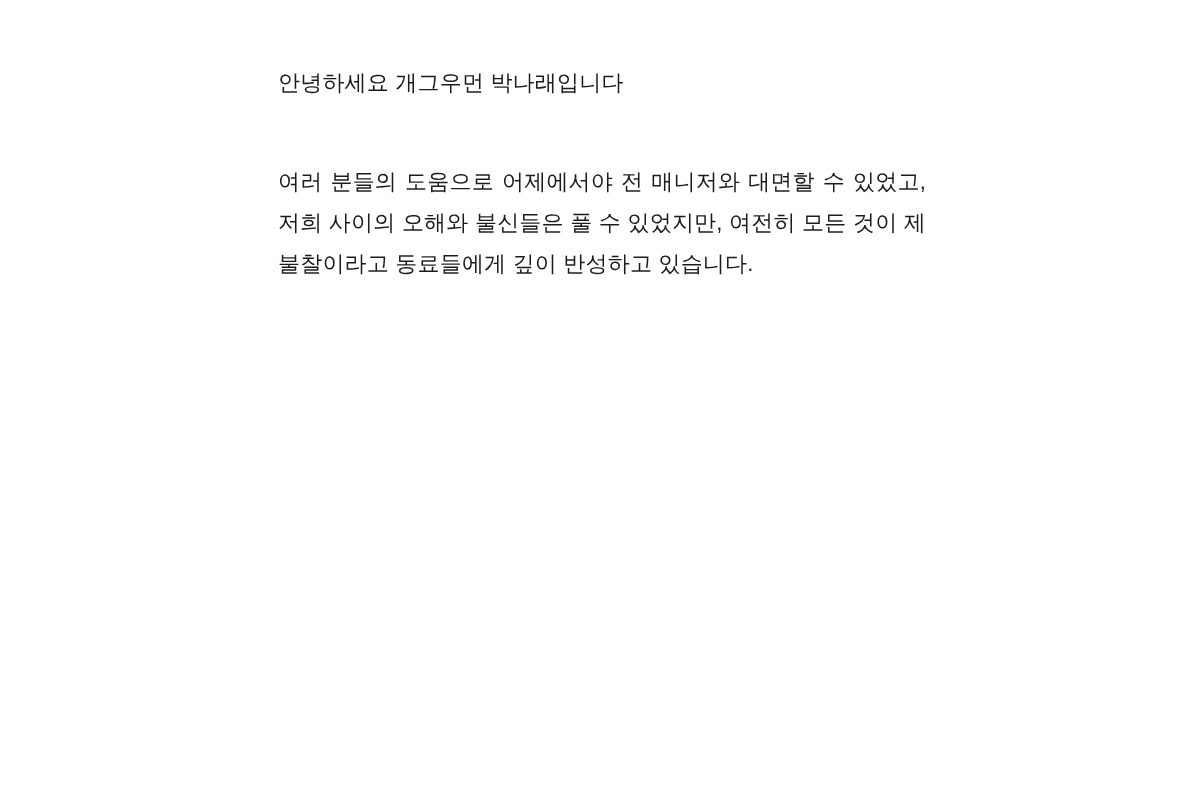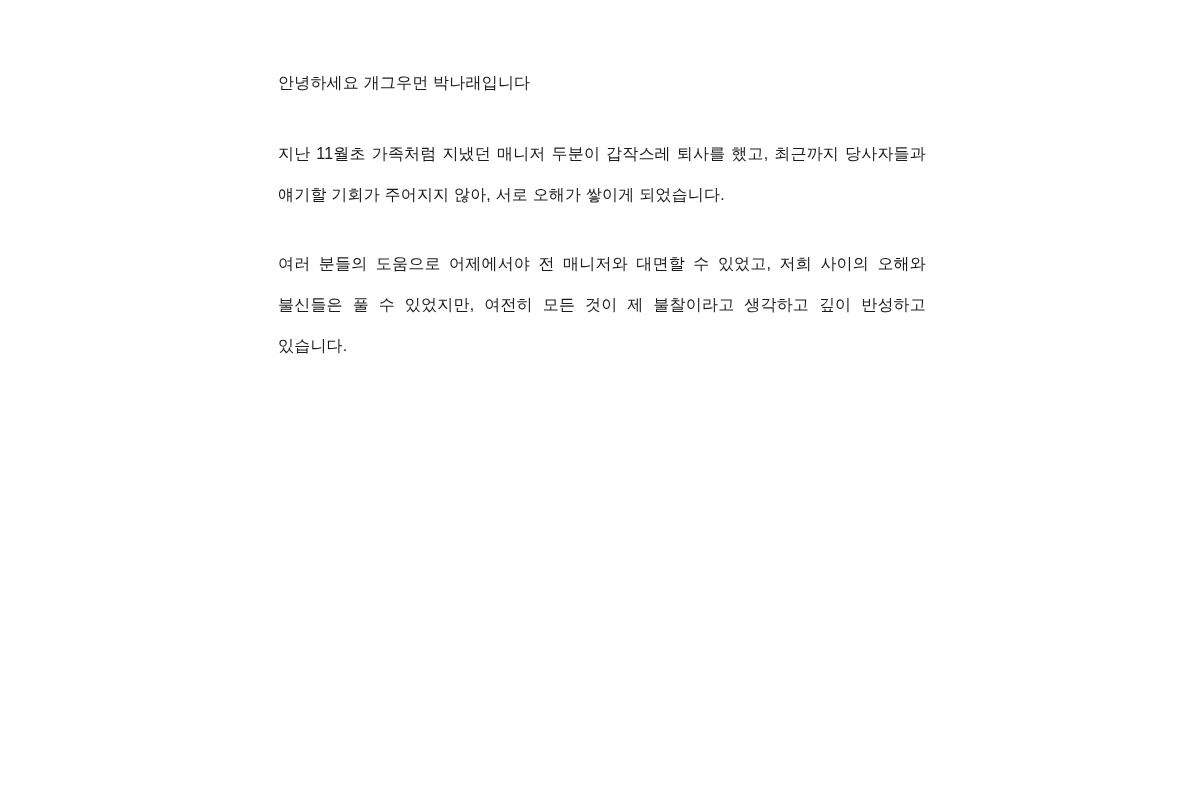--- a/index.html
+++ b/index.html
@@ -21,21 +21,21 @@
     background: #ffffff;
   }
   .statement {
     position: absolute;
     left: 278px;
     top: 62px;
     width: 648px;
   }
   .para {
     margin: 0 0 0 0;
-    font-size: 16px;
+    font-size: 22px;
     line-height: 41px;
     letter-spacing: 0.2px;
     text-align: justify;
     text-justify: inter-character;
     color: #1b1b1b;
     font-weight: 400;
     word-break: keep-all;
   }
   .para.greeting {
     text-align: left;
@@ -50,25 +50,24 @@
 </head>
 <body>
 
 <div class="page">
   <div class="statement">
 
     <p class="para greeting">안녕하세요 개그우먼 박나래입니다</p>
 
     <div class="gap"></div>
 
-    <p class="para">지난 11월초 가족처럼 지냈던 매니저 두분이 갑작스레 퇴사를 했고, 최근까지 당사자들과 얘기할 기회가 주어지지 않아, 서로 오해가 쌓이게 되었습니다.</p>
 
     <div class="gap-small"></div>
 
-    <p class="para">여러 분들의 도움으로 어제에서야 전 매니저와 대면할 수 있었고, 저희 사이의 오해와 불신들은 풀 수 있었지만, 여전히 모든 것이 제 불찰이라고 생각하고 깊이 반성하고 있습니다.</p>
+    <p class="para">여러 분들의 도움으로 어제에서야 전 매니저와 대면할 수 있었고, 저희 사이의 오해와 불신들은 풀 수 있었지만, 여전히 모든 것이 제 불찰이라고 동료들에게 깊이 반성하고 있습니다.</p>
 
     <div class="gap-small"></div>
 
 
     <div class="gap-small"></div>
 
 
   </div>
 </div>
 

